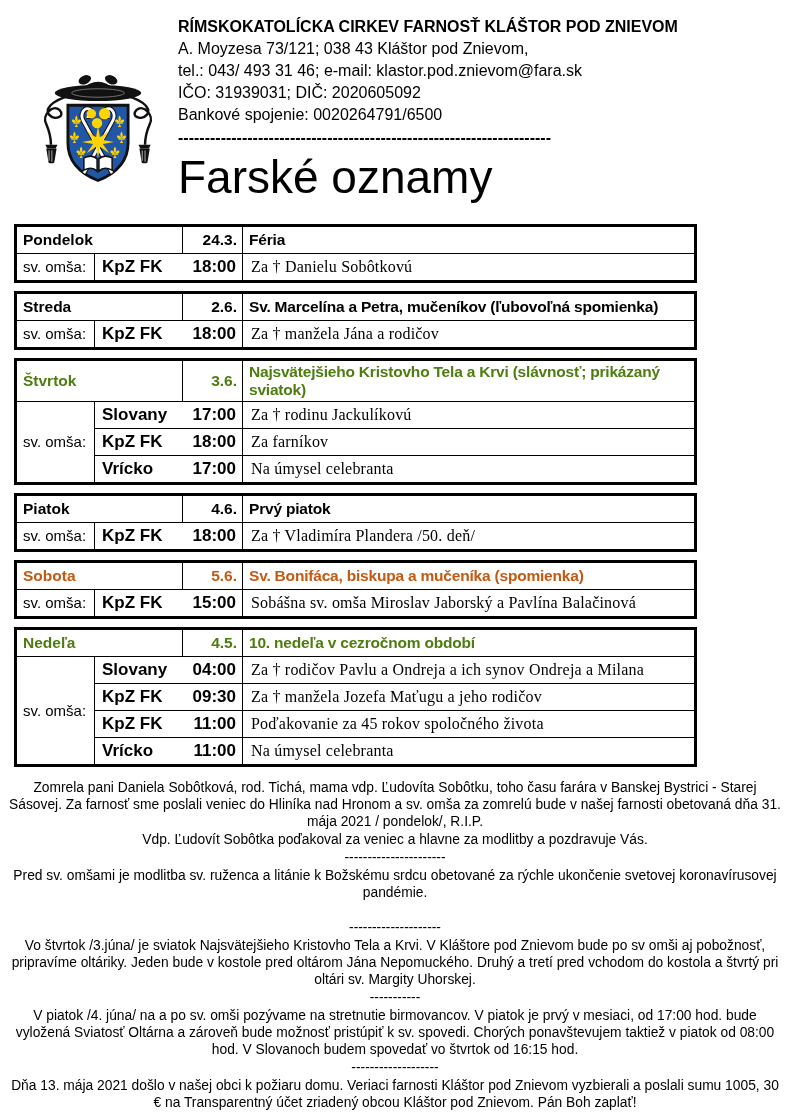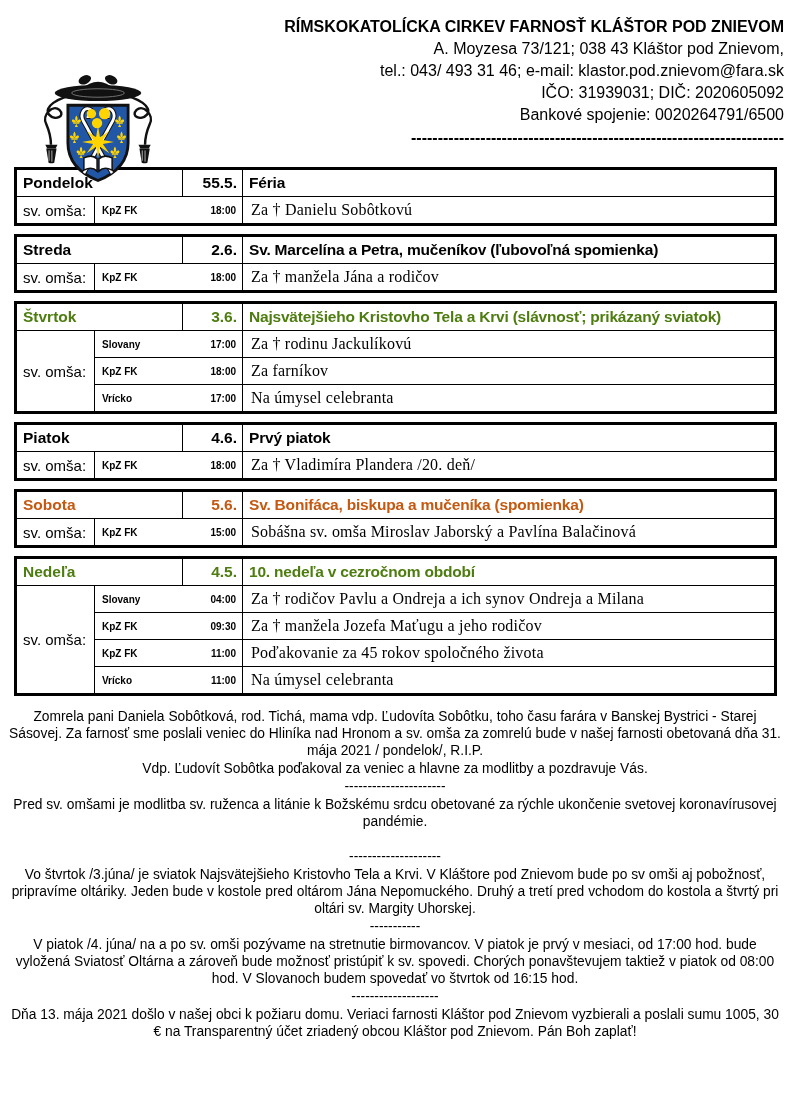--- a/index.html
+++ b/index.html
@@ -2,34 +2,34 @@
 <html><head>
 <meta charset="utf-8">
 <style>
   html,body{margin:0;padding:0;background:#fff;}
   body{width:790px;font-family:"Liberation Sans",sans-serif;color:#000;}
   .page{width:790px;min-height:1117px;position:relative;background:#fff;}
 
   
   .header{position:relative;padding-top:16px;}
   .crest{position:absolute;left:34px;top:64px;width:128px;height:122px;}
-  .header-text{margin-left:178px;width:606px;text-align:right;font-size:16px;line-height:22px;}
+  .header-text{margin-left:178px;width:606px;text-align:left;font-size:16px;line-height:22px;}
   .org{font-weight:bold;}
   .divider{font-weight:bold;line-height:18px;margin-top:3px;white-space:nowrap;overflow:hidden;}
   h1.title{font-size:46px;font-weight:400;margin:4px 0 0;line-height:1.15;letter-spacing:0;}
 
   
-  #schedule{margin:20px 0 0 14px;width:763px;}
+  #schedule{margin:20px 0 0 14px;width:683px;}
   table.day-block{border-collapse:collapse;width:100%;margin-bottom:8px;table-layout:fixed;border:3px solid #000;}
   .day-block td{border:1.4px solid #000;padding:2px 6px;vertical-align:middle;height:22px;}
   td.day{font-weight:bold;font-size:15.5px;}
   td.date{font-weight:bold;font-size:15.5px;text-align:right;padding-right:5px;}
   td.feast{font-weight:bold;font-size:15.5px;letter-spacing:-0.2px;}
   td.mass-label{font-size:15px;}
-  td.place-time{font-weight:bold;font-size:10px;padding-left:7px;}
+  td.place-time{font-weight:bold;font-size:17px;padding-left:7px;}
   td.place-time .time{float:right;}
   td.intention{font-family:"Liberation Serif",serif;font-size:16px;padding-left:8px;letter-spacing:0.2px;}
   
   table.style-gray{border-color:#a0a0a0;}
   .style-gray td{border-color:#a0a0a0;}
   .style-gray .day,.style-gray .date,.style-gray .feast{color:#8c8c8c;}
   .style-red .day,.style-red .date,.style-red .feast{color:#4d7c0f;}
   .style-orange .day,.style-orange .date,.style-orange .feast{color:#c45911;}
 
   
@@ -101,35 +101,36 @@
         </g>
       </svg>
     </div>
     <div class="header-text">
       <div class="org">RÍMSKOKATOLÍCKA CIRKEV FARNOSŤ KLÁŠTOR POD ZNIEVOM</div>
       <div>A. Moyzesa 73/121; 038 43 Kláštor pod Znievom,</div>
       <div>tel.: 043/ 493 31 46; e-mail: klastor.pod.znievom@fara.sk</div>
       <div>IČO: 31939031; DIČ: 2020605092</div>
       <div>Bankové spojenie: 0020264791/6500</div>
       <div class="divider">----------------------------------------------------------------------</div>
+      <h1 class="title">Farské oznamy</h1>
     </div>
   </header>
 
   <main id="schedule">
       <table class="day-block style-black">
         <colgroup>
           <col style="width: 79px;">
           <col style="width: 88px;">
           <col style="width: 60px;">
           <col>
         </colgroup>
         <tbody>
           <tr class="day-row">
             <td class="day" colspan="2">Pondelok</td>
-            <td class="date">55.5.</td>
+            <td class="date">24.3.</td>
             <td class="feast">Féria</td>
           </tr>
           <tr class="mass-row">
             <td class="mass-label" rowspan="1">sv. omša:</td>
             <td class="place-time" colspan="2"><span class="place">KpZ FK</span><span class="time">18:00</span></td>
             <td class="intention">Za † Danielu Sobôtkovú</td>
           </tr>
         </tbody>
       </table>
       <table class="day-block style-black">
@@ -189,21 +190,21 @@
         </colgroup>
         <tbody>
           <tr class="day-row">
             <td class="day" colspan="2">Piatok</td>
             <td class="date">4.6.</td>
             <td class="feast">Prvý piatok</td>
           </tr>
           <tr class="mass-row">
             <td class="mass-label" rowspan="1">sv. omša:</td>
             <td class="place-time" colspan="2"><span class="place">KpZ FK</span><span class="time">18:00</span></td>
-            <td class="intention">Za † Vladimíra Plandera /20. deň/</td>
+            <td class="intention">Za † Vladimíra Plandera /50. deň/</td>
           </tr>
         </tbody>
       </table>
       <table class="day-block style-orange">
         <colgroup>
           <col style="width: 79px;">
           <col style="width: 88px;">
           <col style="width: 60px;">
           <col>
         </colgroup>

